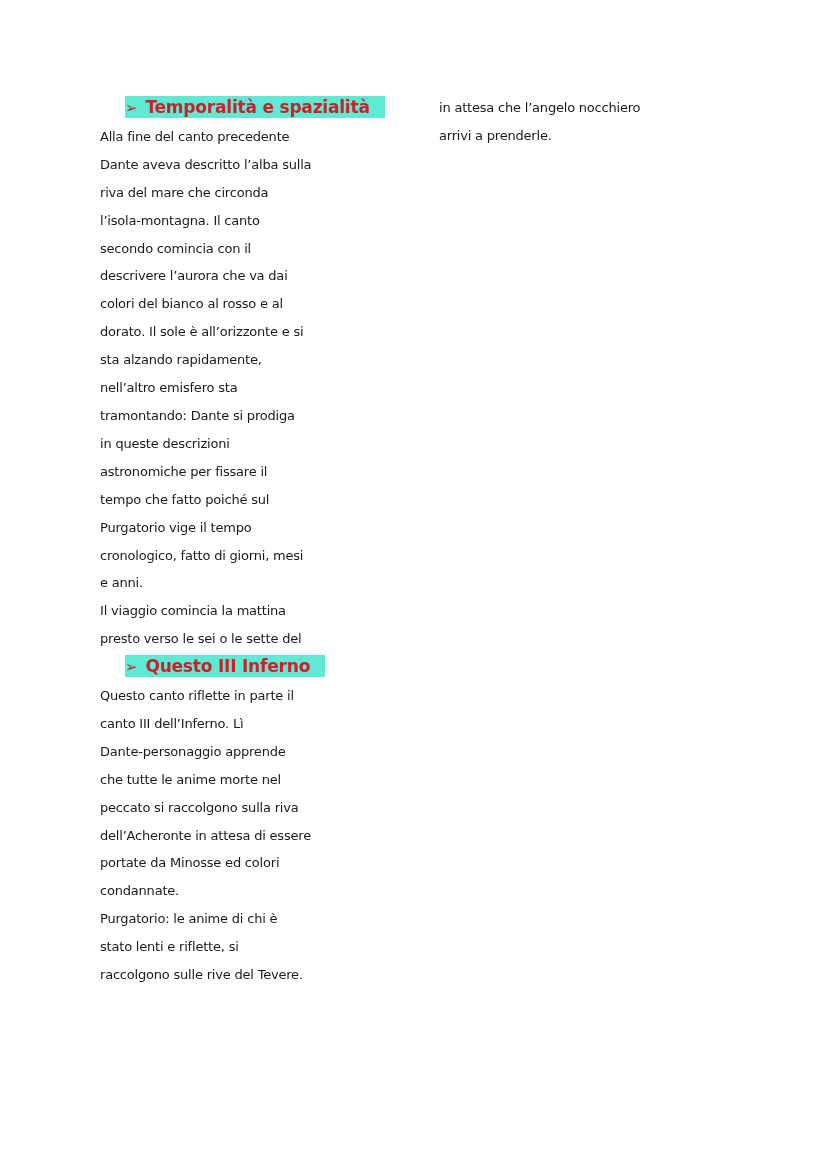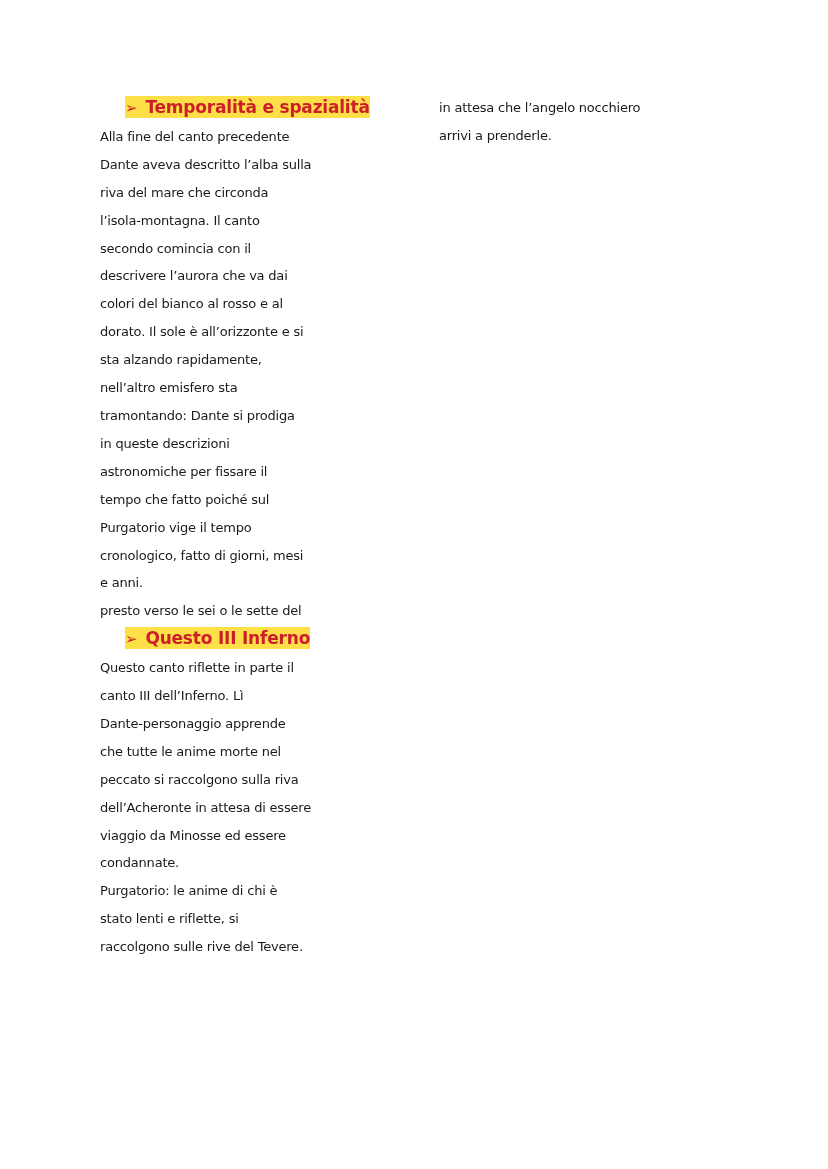--- a/index.html
+++ b/index.html
@@ -37,25 +37,25 @@
     white-space: nowrap;
     letter-spacing: -0.2px;
   }
   .heading {
     padding-left: 25px;
     font-size: 17px;
     line-height: 27.9px;
     white-space: nowrap;
   }
   .heading .hl {
-    background: #fde047;
+    background: #5eead4;
     color: #cc1f2b;
     font-weight: bold;
     letter-spacing: -0.2px;
-    padding: 1px 0 1px 0;
+    padding: 1px 15px 1px 0;
   }
   .heading .arrow {
     color: #cc1f2b;
     font-size: 15px;
     margin-right: 8px;
     display: inline-block;
   }
 </style>
 </head>
 <body>
@@ -78,34 +78,35 @@
       <div class="line">dorato. Il sole è all’orizzonte e si</div>
       <div class="line">sta alzando rapidamente,</div>
       <div class="line">nell’altro emisfero sta</div>
       <div class="line">tramontando: Dante si prodiga</div>
       <div class="line">in queste descrizioni</div>
       <div class="line">astronomiche per fissare il</div>
       <div class="line">tempo che fatto poiché sul</div>
       <div class="line">Purgatorio vige il tempo</div>
       <div class="line">cronologico, fatto di giorni, mesi</div>
       <div class="line">e anni.</div>
+      <div class="line">Il viaggio comincia la mattina</div>
       <div class="line">presto verso le sei o le sette del</div>
     </div>
 
     <div class="heading">
       <span class="hl"><span class="arrow">➢</span><span>Questo III Inferno</span></span>
     </div>
     <div>
       <div class="line">Questo canto riflette in parte il</div>
       <div class="line">canto III dell’Inferno. Lì</div>
       <div class="line">Dante-personaggio apprende</div>
       <div class="line">che tutte le anime morte nel</div>
       <div class="line">peccato si raccolgono sulla riva</div>
       <div class="line">dell’Acheronte in attesa di essere</div>
-      <div class="line">viaggio da Minosse ed essere</div>
+      <div class="line">portate da Minosse ed colori</div>
       <div class="line">condannate.</div>
       <div class="line">Purgatorio: le anime di chi è</div>
       <div class="line">stato lenti e riflette, si</div>
       <div class="line">raccolgono sulle rive del Tevere.</div>
     </div>
   </div>
 
   <div class="column col-right">
     <div class="line">in attesa che l’angelo nocchiero</div>
     <div class="line">arrivi a prenderle.</div>

